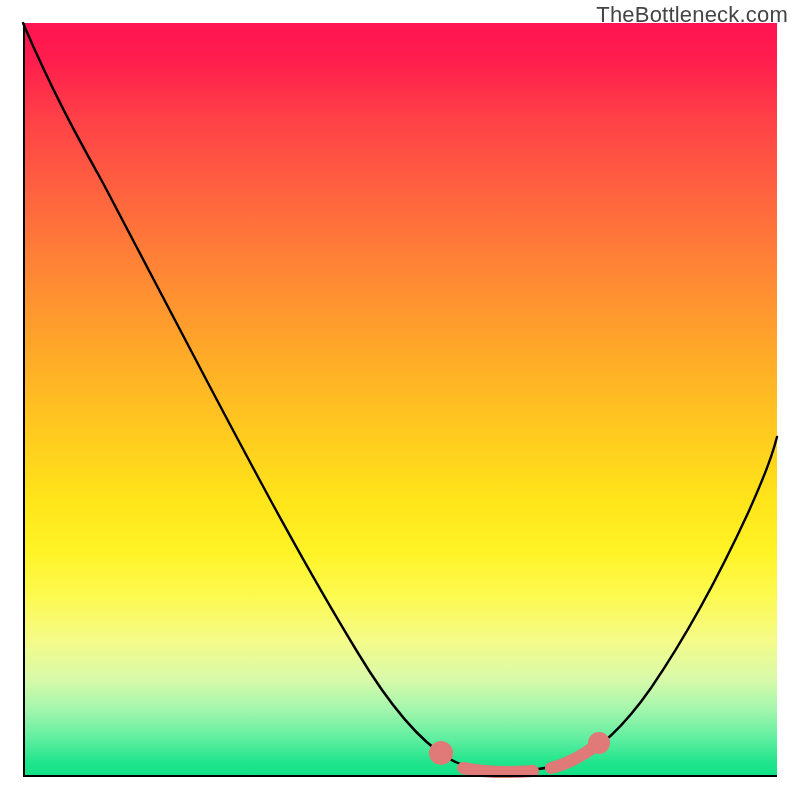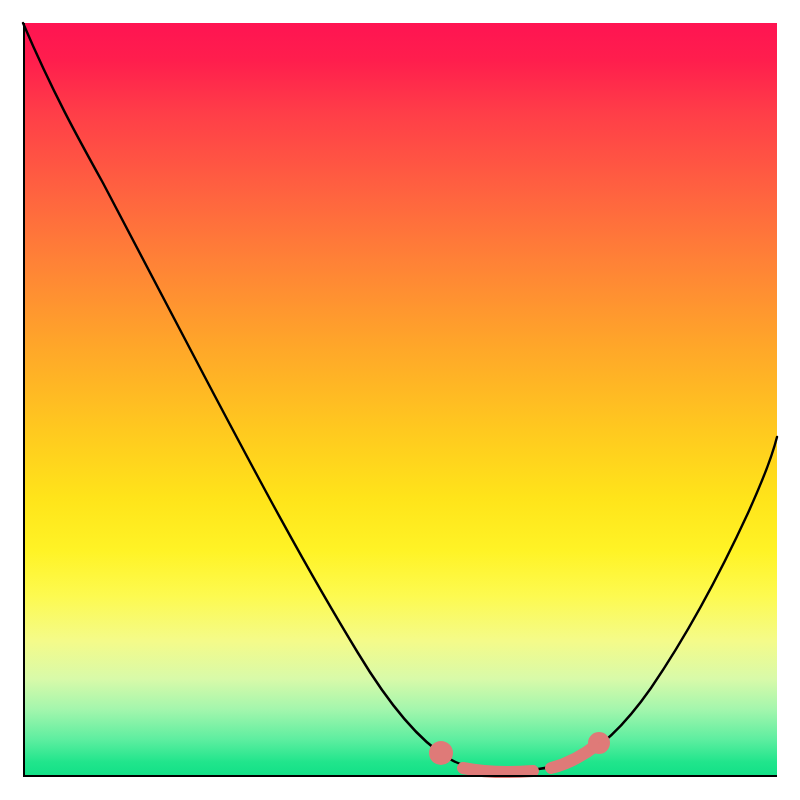--- a/index.html
+++ b/index.html
@@ -94,13 +94,14 @@
     <g stroke="#df7a78" stroke-width="12" stroke-linecap="round" fill="#df7a78">
       <circle cx="418" cy="730" r="6"></circle>
       <path d="M 440 745 C 460 749, 485 750, 510 748" fill="none"></path>
       <path d="M 528 745 C 545 741, 560 733, 576 720" fill="none"></path>
       <circle cx="576" cy="720" r="5"></circle>
     </g>
   </svg>
 
   <div class="frame"></div>
 
+  <div class="watermark">TheBottleneck.com</div>
 </div>
 
 </body></html>

